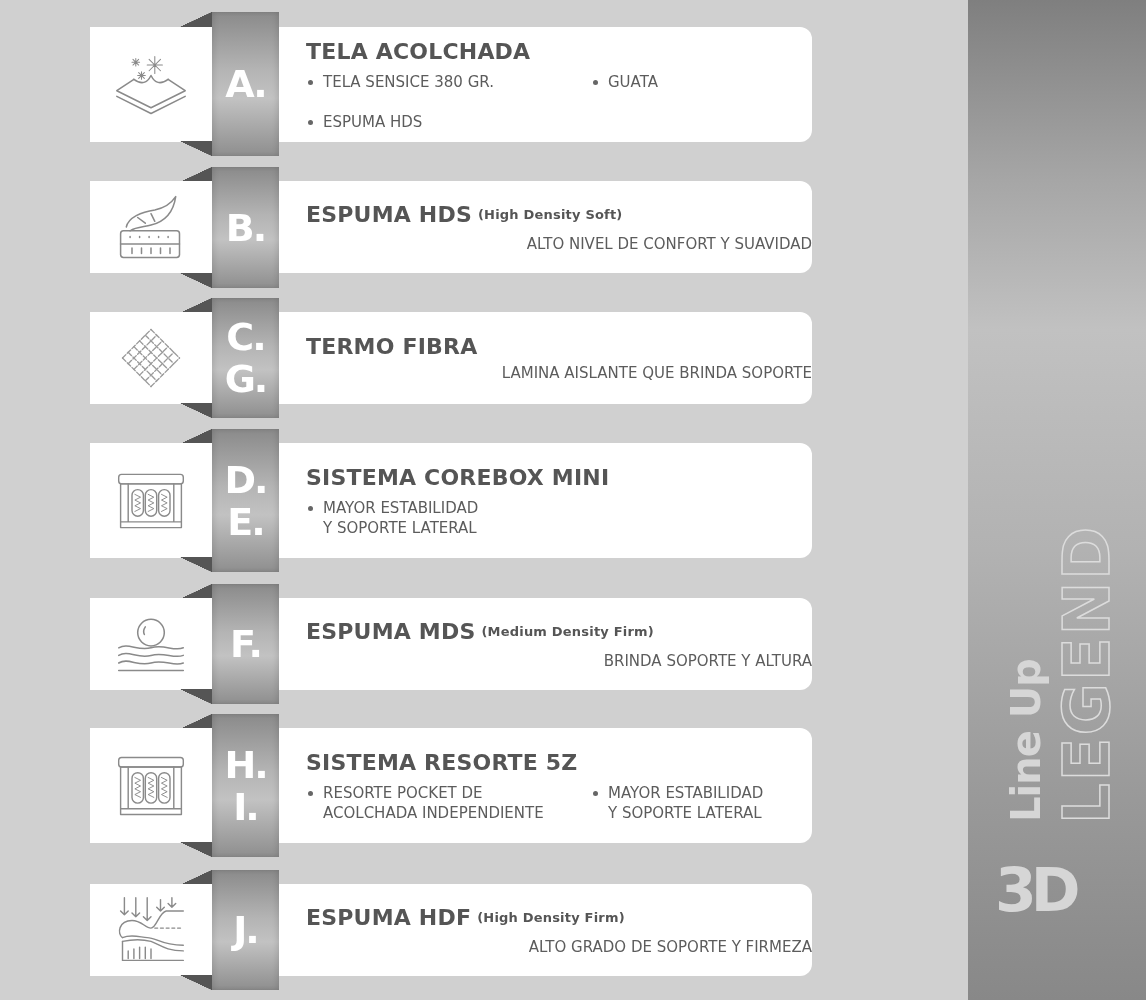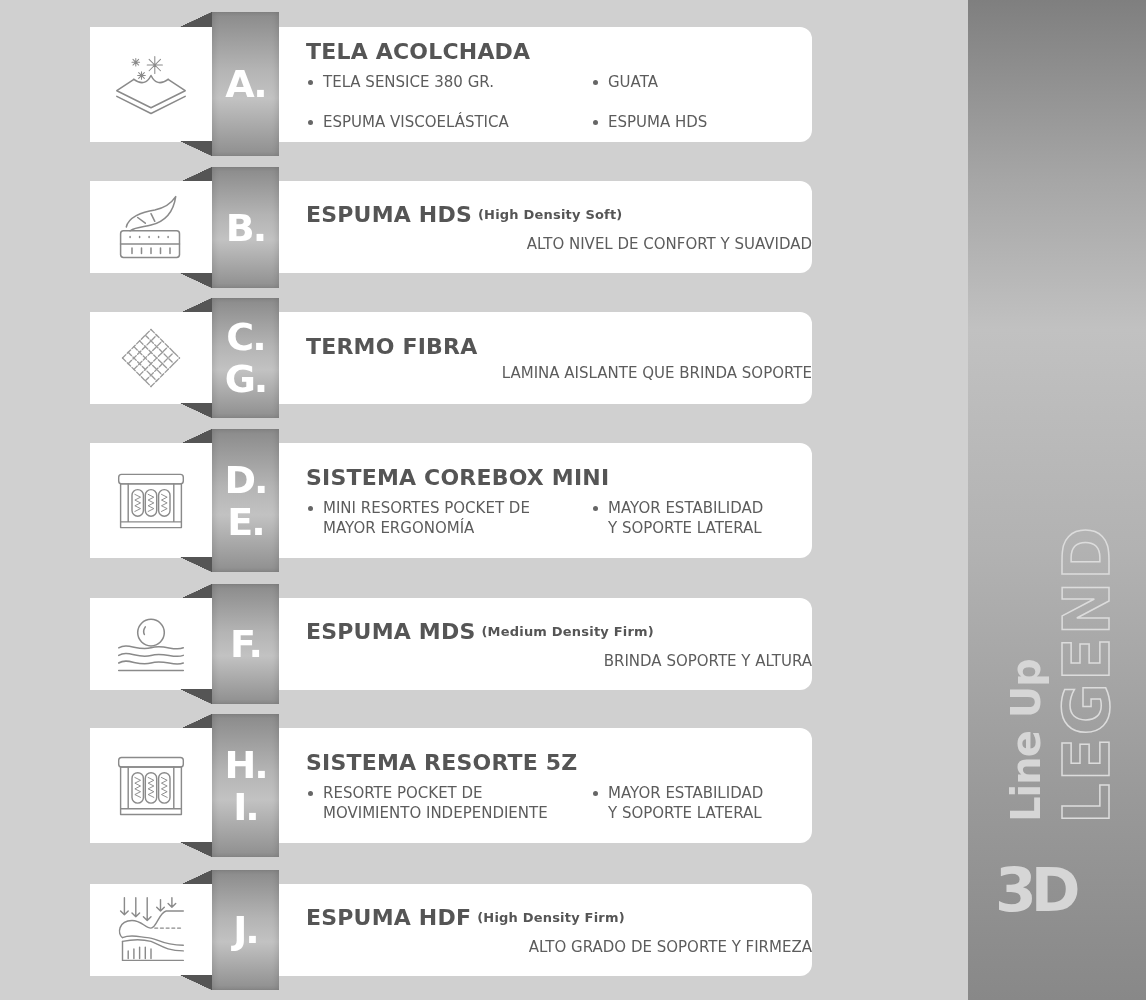--- a/index.html
+++ b/index.html
@@ -88,21 +88,20 @@
   </div>
   <div class="ribbon" style="top:12px;height:144px">
     <span class="letter">A.</span>
   </div>
   <div class="fold bottom" style="top:141px"></div>
   <div class="text-card" style="top:27px;height:115px">
     <div class="title"><span>TELA ACOLCHADA</span></div>
     <div class="bullets">
       <div class="bullet">TELA SENSICE 380 GR.</div>
       <div class="bullet">GUATA</div>
-      <div class="bullet">ESPUMA VISCOELÁSTICA</div>
       <div class="bullet">ESPUMA HDS</div>
     </div>
   </div>
 </div>
 
 <div class="row">
   <div class="fold top" style="top:167px"></div>
   <div class="icon-card" style="top:181px;height:92px">
     <svg viewBox="0 0 80 80" fill="none" stroke="#8a8a8a" stroke-width="1.6" stroke-linecap="round" stroke-linejoin="round">
       <path d="M14 40 C16 30 30 24 44 22 C54 20 62 14 66 8 C64 22 56 34 40 38 C32 40 24 40 18 44"></path>
@@ -157,24 +156,20 @@
   </div>
   <div class="ribbon" style="top:429px;height:143px">
     <span class="letter">D.</span>
     <span class="letter">E.</span>
   </div>
   <div class="fold bottom" style="top:557px"></div>
   <div class="text-card" style="top:443px;height:115px">
     <div class="title"><span>SISTEMA COREBOX MINI</span></div>
     <div class="bullets">
       <div class="bullet">
-          <span class="l2">MINI RESORTES POCKET DE</span>
-          <span class="l2">MAYOR ERGONOMÍA</span>
-        </div>
-      <div class="bullet">
           <span class="l2">MAYOR ESTABILIDAD</span>
           <span class="l2">Y SOPORTE LATERAL</span>
         </div>
     </div>
   </div>
 </div>
 
 <div class="row">
   <div class="fold top" style="top:584px"></div>
   <div class="icon-card" style="top:598px;height:92px">
@@ -213,21 +208,21 @@
   <div class="ribbon" style="top:714px;height:143px">
     <span class="letter">H.</span>
     <span class="letter">I.</span>
   </div>
   <div class="fold bottom" style="top:842px"></div>
   <div class="text-card" style="top:728px;height:115px">
     <div class="title"><span>SISTEMA RESORTE 5Z</span></div>
     <div class="bullets">
       <div class="bullet">
           <span class="l2">RESORTE POCKET DE</span>
-          <span class="l2">MOVIMIENTO INDEPENDIENTE</span>
+          <span class="l2">ACOLCHADA INDEPENDIENTE</span>
         </div>
       <div class="bullet">
           <span class="l2">MAYOR ESTABILIDAD</span>
           <span class="l2">Y SOPORTE LATERAL</span>
         </div>
     </div>
   </div>
 </div>
 
 <div class="row">

